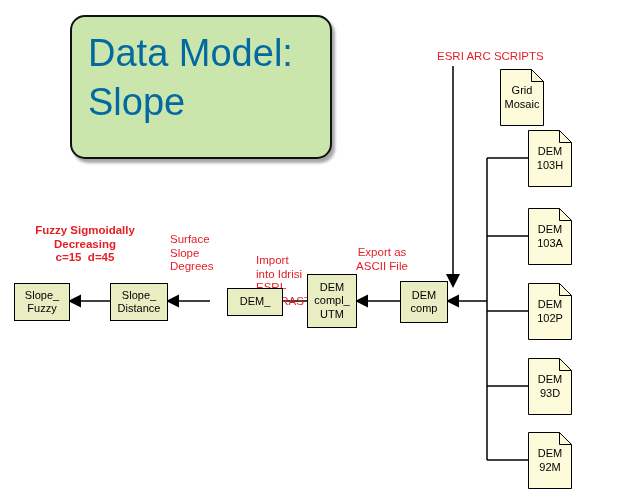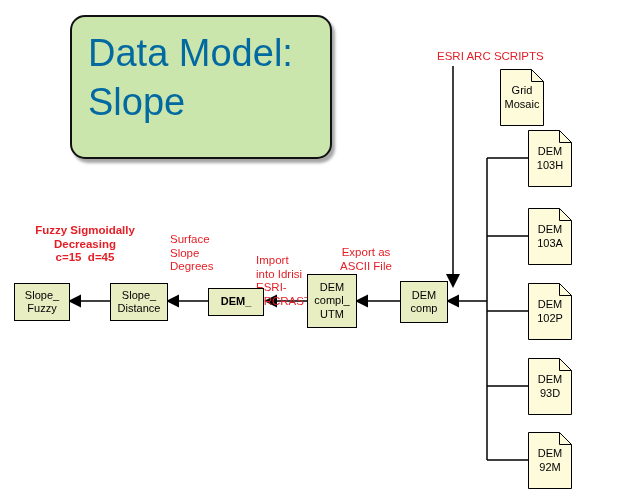--- a/index.html
+++ b/index.html
@@ -81,21 +81,21 @@
     </g>
     <path d="M453,66 L453,275" stroke="#000" stroke-width="1.5" fill="none"></path>
   </svg>
 
   <div class="title-box">
     <div class="title-text pre">Data Model:
 Slope</div>
   </div>
 
   <div class="red-label" style="left:437px;top:50px;">ESRI ARC SCRIPTS</div>
-  <div class="red-label pre center" style="left:334px;top:246px;width:64px;">Export as
+  <div class="red-label pre center" style="left:350px;top:246px;width:64px;">Export as
 ASCII File</div>
   <div class="red-label pre" style="left:256px;top:210px;margin-top:44px;">Import
 into Idrisi
 ESRI-
 ARCRASTER</div>
   <div class="red-label pre" style="left:170px;top:233px;">Surface
 Slope
 Degrees</div>
   <div class="red-label pre center" style="left:33px;top:224px;width:104px;font-weight:bold;">Fuzzy Sigmoidally
 Decreasing
@@ -153,19 +153,19 @@
     </svg>
     <span class="doc-label pre">DEM
 92M</span>
   </div>
 
   <div class="fbox pre" style="left:400px;top:281px;width:46px;height:40px;">DEM
 comp</div>
   <div class="fbox pre" style="left:307px;top:274px;width:48px;height:52px;">DEM
 compl_
 UTM</div>
-  <div class="fbox pre" style="left:208px;top:288px;width:54px;height:26px;font-weight:bold;">DEM_</div>
+  <div class="fbox pre" style="left:227px;top:288px;width:54px;height:26px;">DEM_</div>
   <div class="fbox pre" style="left:110px;top:283px;width:56px;height:36px;">Slope_
 Distance</div>
   <div class="fbox pre" style="left:14px;top:283px;width:54px;height:36px;">Slope_
 Fuzzy</div>
 
 </div>
 
 </body></html>

